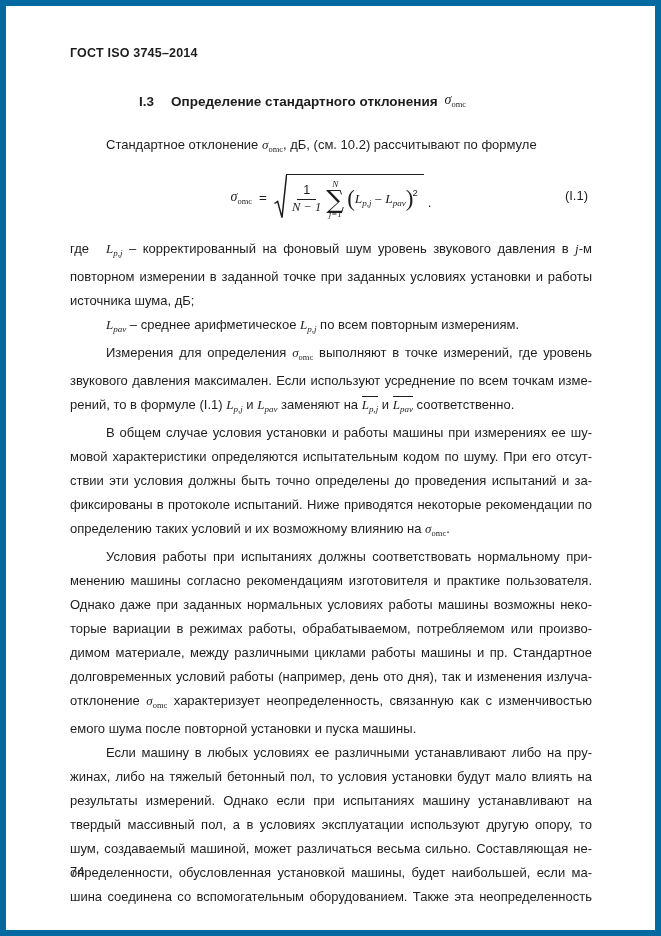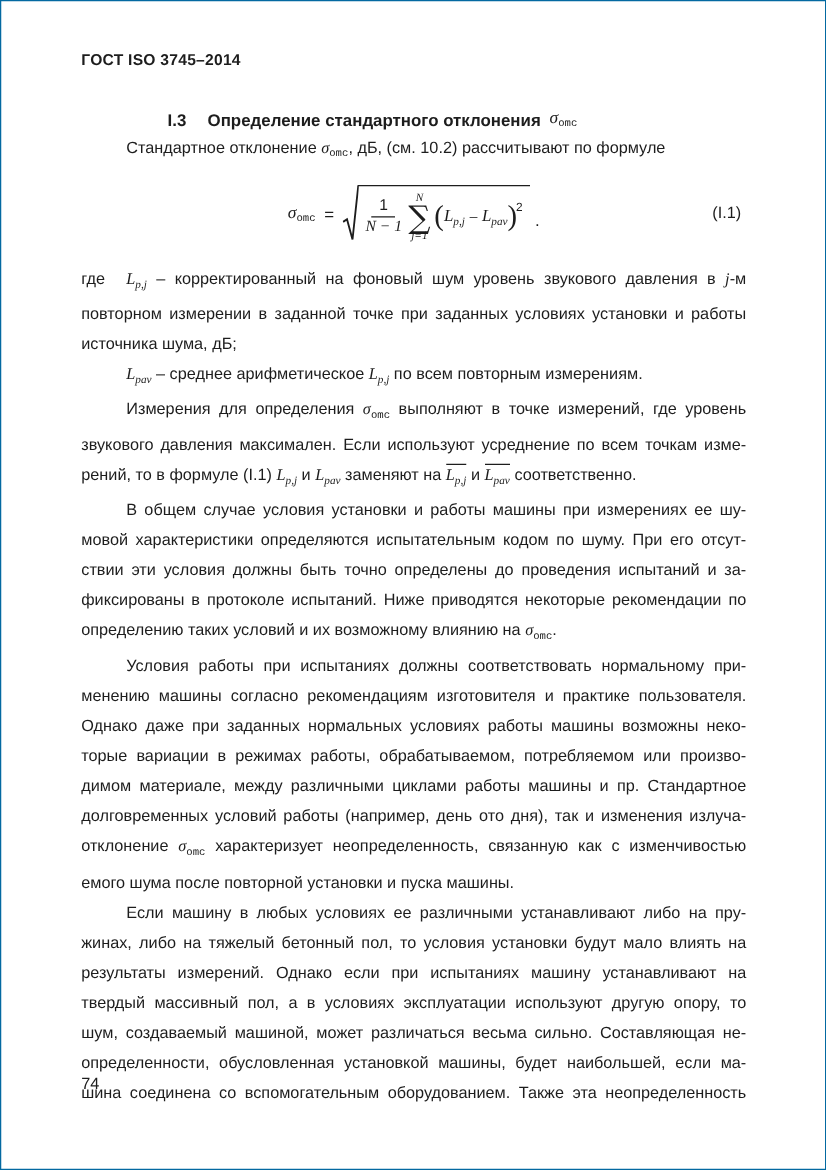--- a/index.html
+++ b/index.html
@@ -1,38 +1,38 @@
 <!DOCTYPE html>
 <html><head>
 <meta charset="utf-8">
 <style>
   html,body{margin:0;padding:0;background:#e8e8e8;}
   .page{
     position:relative;
     width:661px;height:936px;
     background:#ffffff;
-    border:1px solid #0369a1;
+    border:6px solid #0369a1;
     box-sizing:border-box;
     font-family:"Liberation Sans","DejaVu Sans",sans-serif;
     color:#1d1d1d;
     overflow:hidden;
   }
   .content{position:absolute;left:64px;right:63px;top:40px;}
   .header{font-size:12.5px;font-weight:bold;letter-spacing:.2px;}
   .sec{margin:32px 0 0 29px;font-size:13.5px;font-weight:bold;display:flex;align-items:flex-end;padding-left:40px;}
   .secnum{margin-right:17px;}
   .headsym{margin-left:7px;font-weight:normal;font-size:14px;}
   .para{font-size:13px;line-height:24px;}
-  #intro{margin-top:2px;}
+  #intro{margin-top:24px;}
   .line{text-align:justify;text-align-last:left;}
   .line.jl{text-align-last:justify;}
   .gap{display:inline-block;}
   .math{font-family:"Liberation Serif","DejaVu Serif",serif;font-style:italic;}
   .msub{font-size:9px;vertical-align:-3px;}
-  .msub.up{font-style:normal;font-family:Liberation Mono, monospace;font-size:8.5px;}
+  .msub.up{font-style:normal;font-family:Liberation Serif, serif;font-size:8.5px;}
   .over{display:inline-block;border-top:1px solid #1d1d1d;padding-top:1px;line-height:1.05;}
 
   
   .formula-wrap{position:relative;height:64px;margin:4px 0 8px;display:flex;align-items:center;justify-content:center;}
   .formula{display:flex;align-items:center;font-size:13.5px;}
   .f-lhs{font-size:14px;}
   .f-eq{margin:0 7px;}
   .radical{display:flex;align-items:stretch;}
   .rad-svg{width:13px;height:auto;flex:0 0 13px;margin-right:-1px;}
   .rad-body{border-top:1.3px solid #1d1d1d;display:flex;align-items:center;padding:4px 5px 0 4px;}

